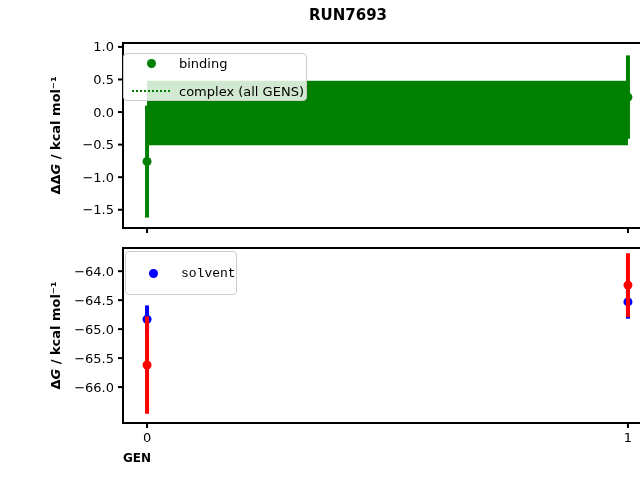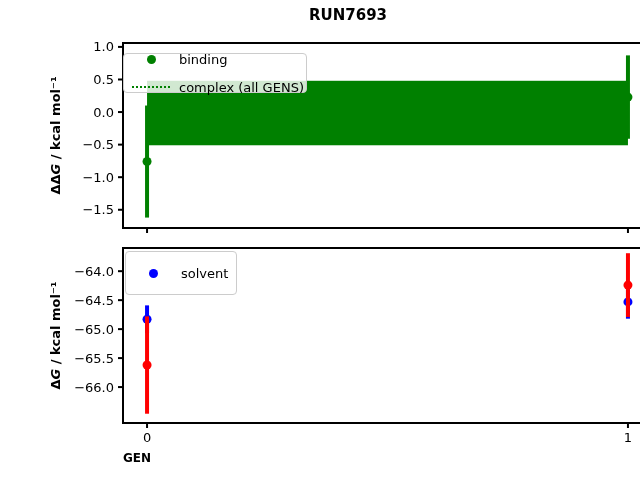--- a/index.html
+++ b/index.html
@@ -33,22 +33,22 @@
     text-align:left; font-size:12px; font-weight:bold; color:#000;
   }
   .legend {
     position:absolute;
     background:rgba(255,255,255,0.82);
     border:1px solid #cccccc; border-radius:4px;
     padding:5px 10px 5px 8px;
     display:flex; flex-direction:column; justify-content:center;
     box-sizing:border-box;
   }
-  #legend-top    { left:95px; top:53px;  width:184px; height:40px;gap:13px; }
-  #legend-bottom { left:97px; top:251px; width:112px; height:44px; }
+  #legend-top    { left:95px; top:53px;  width:184px; height:48px;gap:13px; }
+  #legend-bottom { left:97px; top:251px; width:112px; height:44px;font-family:Liberation Mono, monospace; }
   .legend-row { display:flex; align-items:center; height:19px; }
   .legend-handle { width:38px; display:flex; align-items:center; justify-content:center; flex:0 0 38px; }
   .legend-dot { width:9px; height:9px; border-radius:50%; }
   .legend-dotted { width:38px; height:0; border-top:2px dotted; }
   .legend-label { margin-left:9px; font-size:13px; color:#000; white-space:nowrap; }
 </style>
 </head>
 <body>
 
 <div id="figure">

